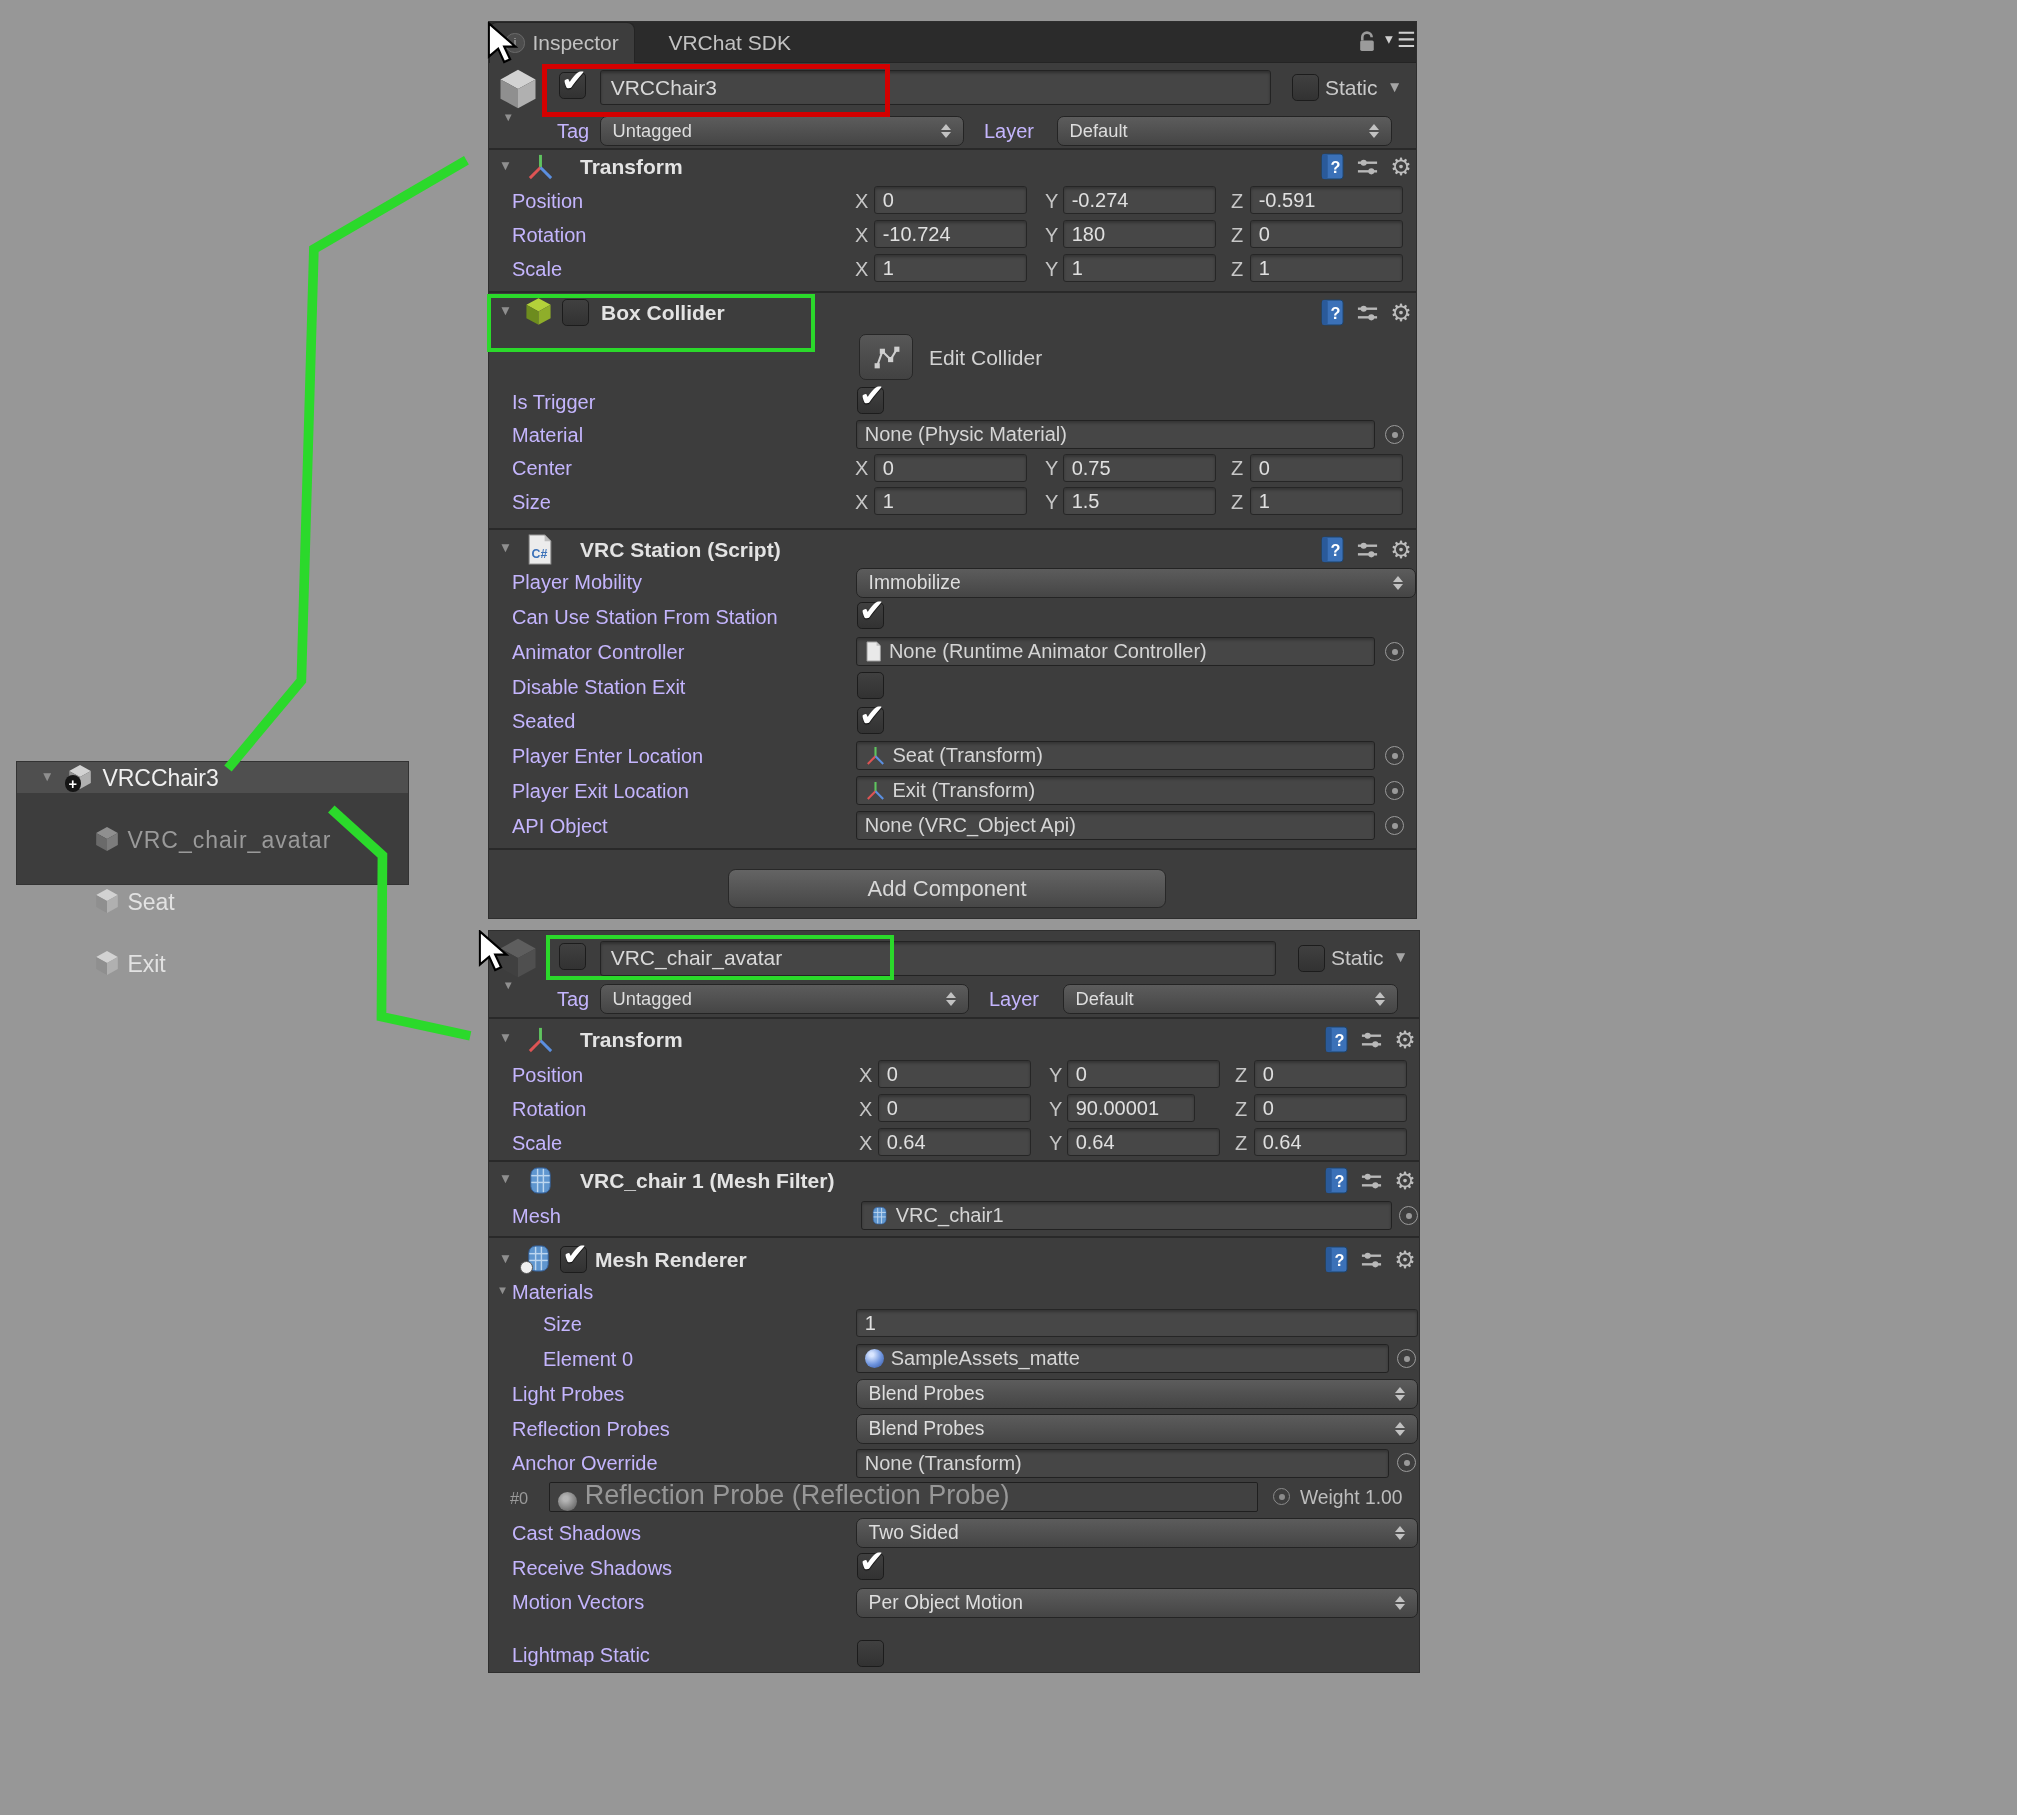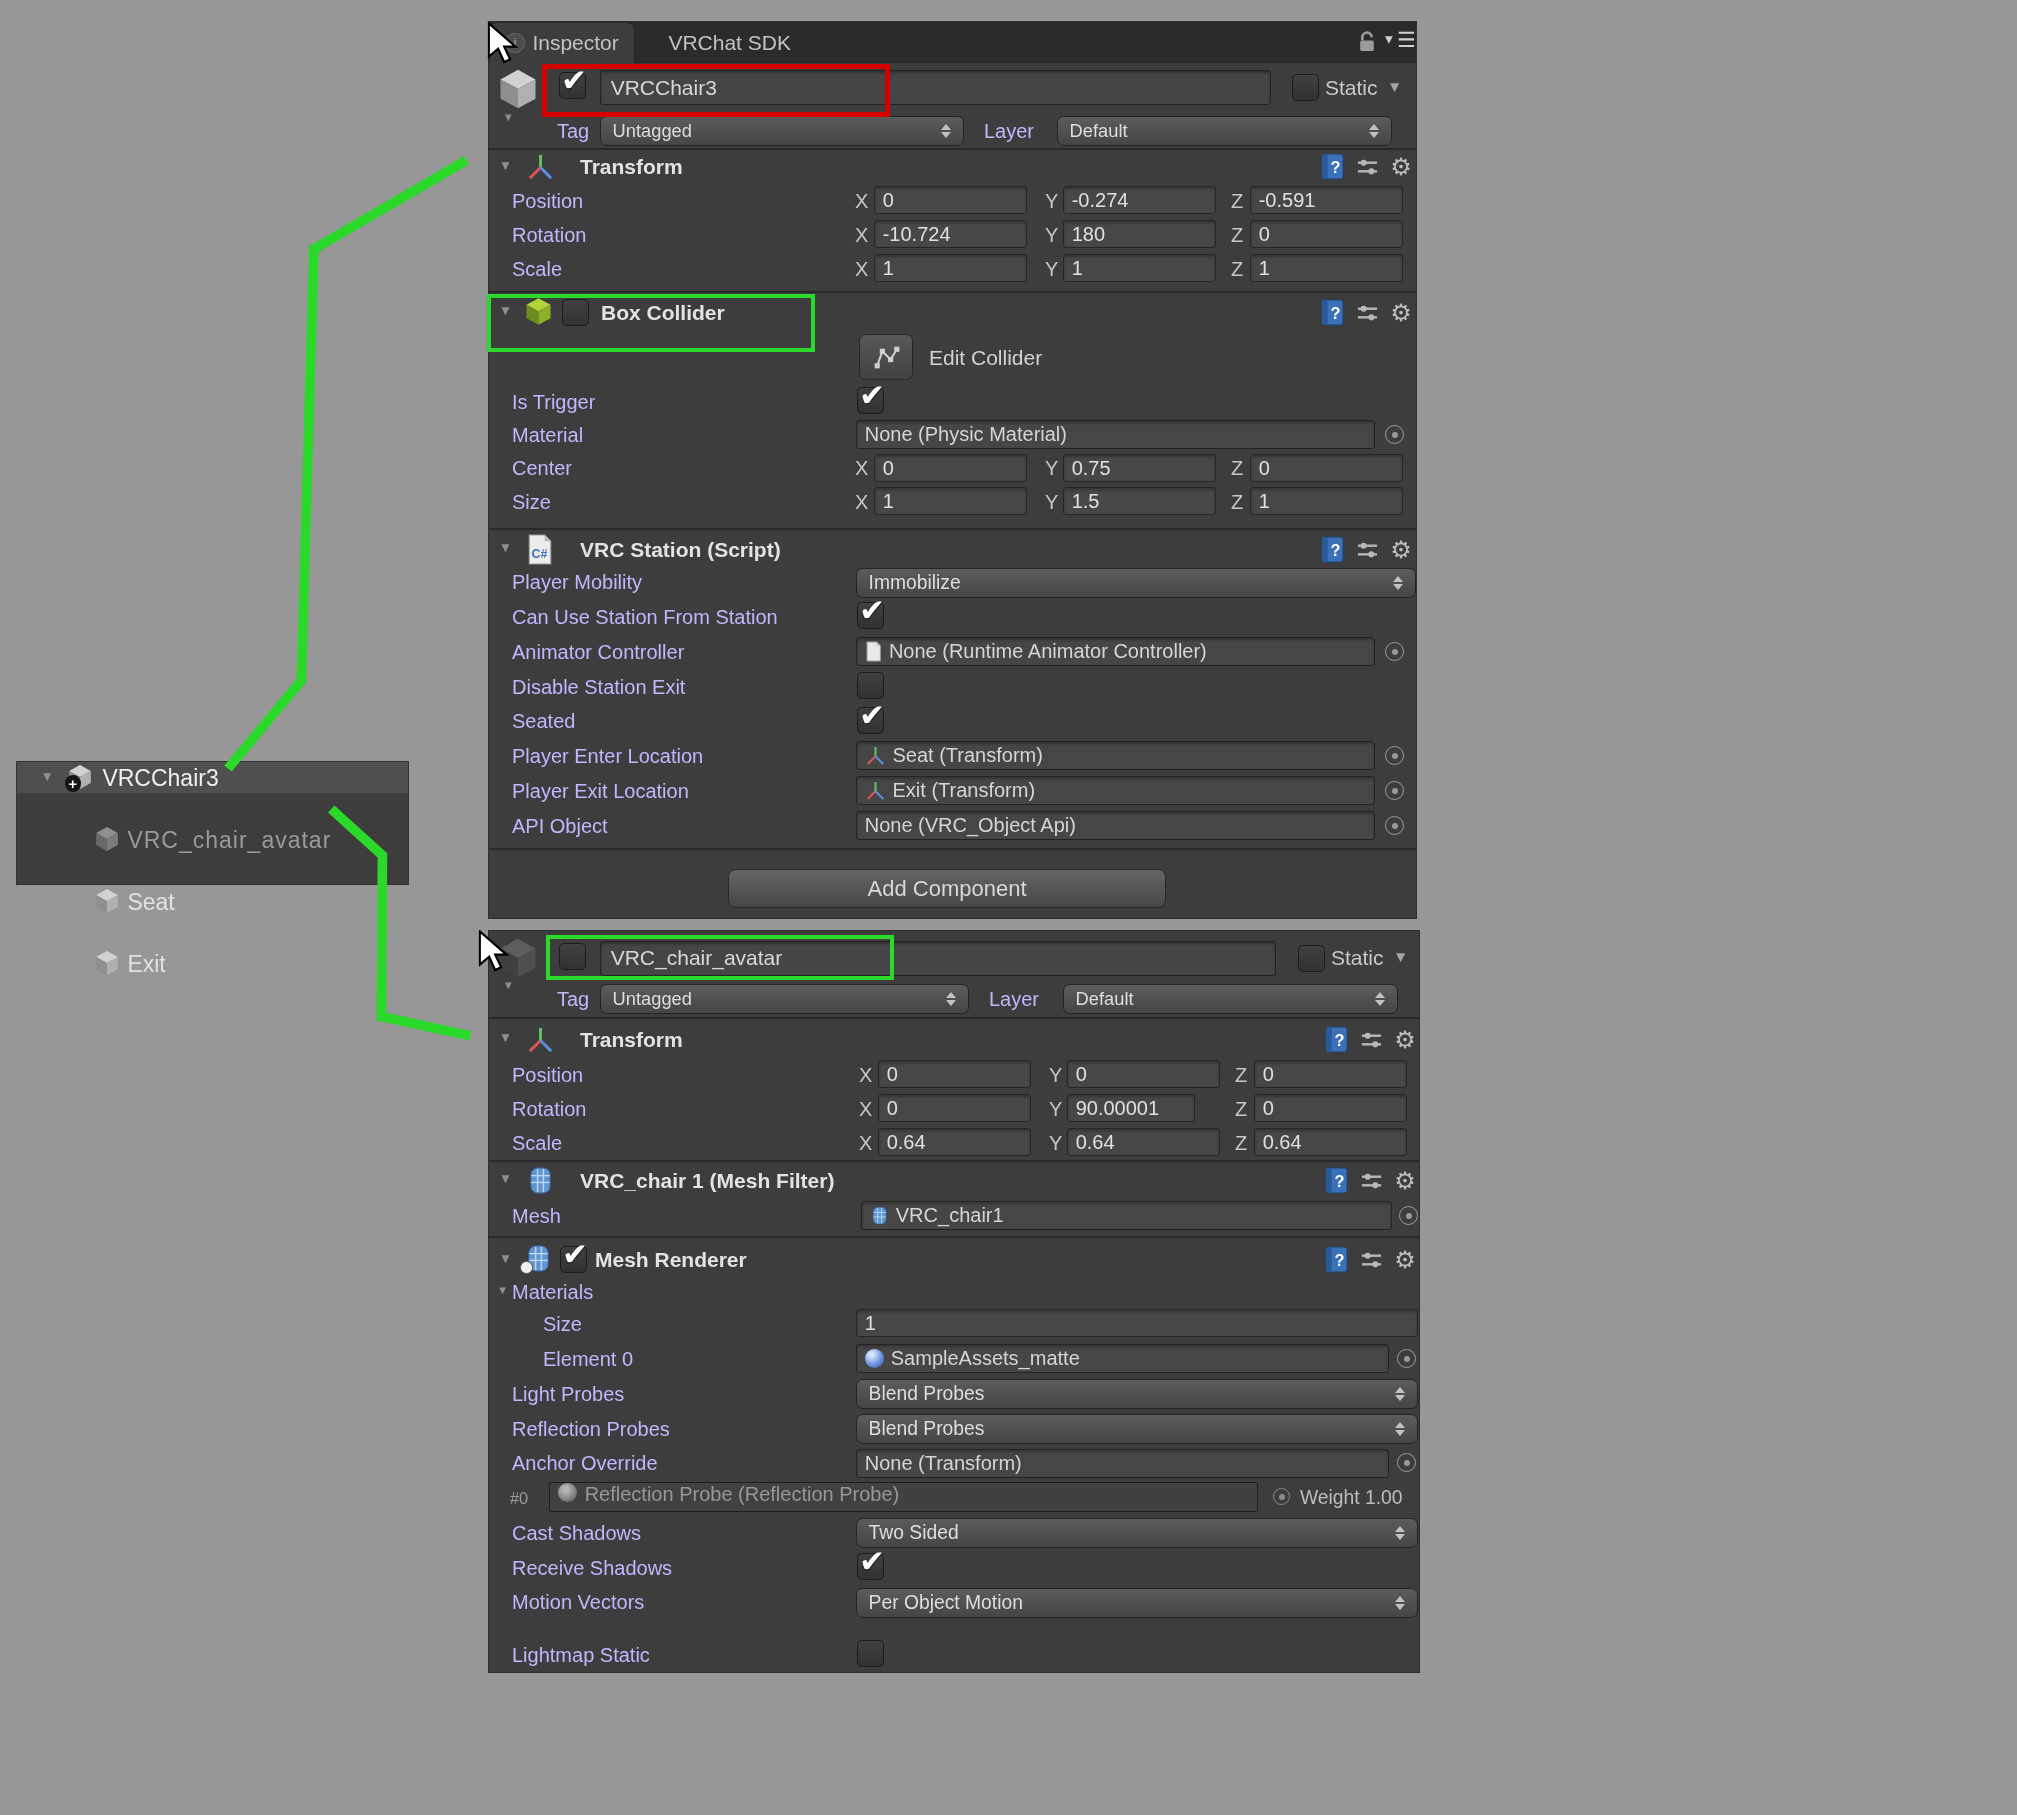--- a/index.html
+++ b/index.html
@@ -48,21 +48,21 @@
           border:1px solid #282828;border-radius:7.7px;color:#d8d8d8;font-size:22px;
           display:flex;align-items:center;justify-content:center}
   .hrow{position:absolute;left:0;right:0;height:31px}
   .hlbl{position:absolute;font-size:23px;white-space:nowrap}
   .annot{position:absolute;z-index:6;pointer-events:none}
   .sphereb{width:19.3px;height:19.3px;border-radius:50%;background:radial-gradient(circle at 35% 30%,#d9e6ff 10%,#6d93dd 55%,#2e4f9d)}
   .sphereg{width:19.3px;height:19.3px;border-radius:50%;background:radial-gradient(circle at 40% 35%,#e6e6e6 15%,#9a9a9a 60%,#5c5c5c)}
   .plusb{position:absolute;width:16.4px;height:16.4px;border-radius:50%;background:#151515;color:#fff;
          font-size:14.5px;font-weight:bold;display:flex;align-items:center;justify-content:center}
   .graybox{position:absolute;height:30px;background:#414141;border:1px solid #1f1f1f;border-radius:1.9px;
-           color:#979797;font-size:20px;display:flex;align-items:flex-start;gap:7.7px;padding:0 7.7px;white-space:nowrap;overflow:hidden}
+           color:#979797;font-size:27px;display:flex;align-items:flex-end;gap:7.7px;padding:0 7.7px;white-space:nowrap;overflow:hidden}
   svg.icon{display:block}
 </style>
 </head>
 <body>
 
 <div id="stage">
 
 <svg width="0" height="0" style="position:absolute">
   <defs>
     <symbol id="sym-cube" viewBox="0 0 24 24">

